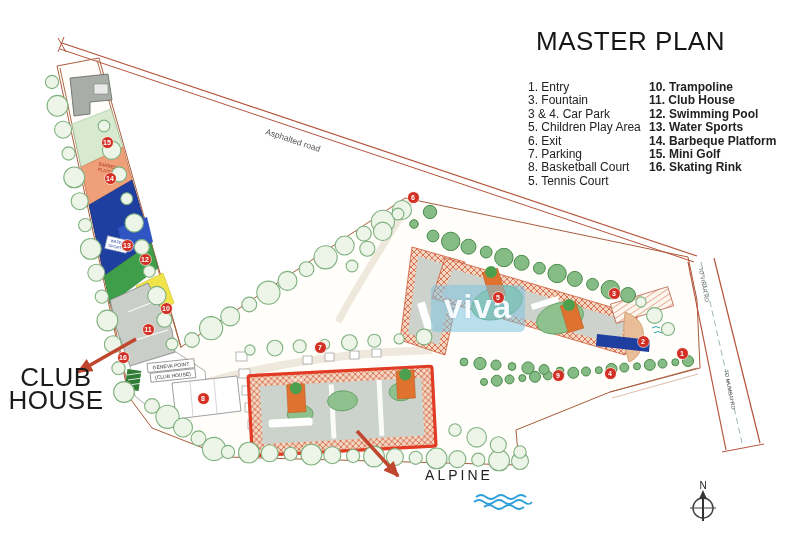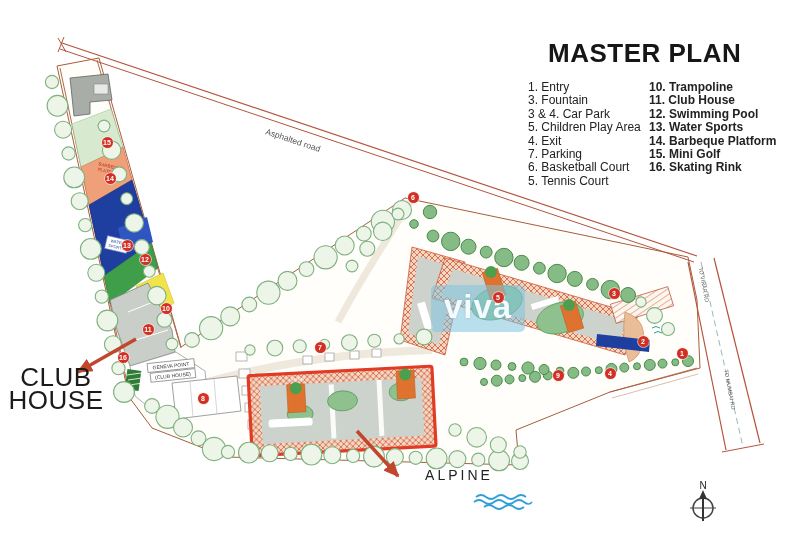--- a/index.html
+++ b/index.html
@@ -1,19 +1,19 @@
 <!DOCTYPE html>
 <html style="--marker_red: #d23024; --plan_red: #e23b25; --water_blue: #1e3f9f; --viva_blue: #7dc0de; --wave_blue: #2f9fd8; --arrow_red: #c0462e; --boundary_brown: #a85c3c;"><head>
 <meta charset="utf-8">
 <style>
   html,body{margin:0;padding:0;background:#fff;}
   body{width:800px;height:560px;font-family:"Liberation Sans",sans-serif;}
   .stage{position:relative;width:800px;height:560px;overflow:hidden;background:#fff;}
   #plan{position:absolute;left:0;top:0;}
-  h1.title{position:absolute;left:536px;top:26px;margin:12px;font-size:26px;font-weight:700;
+  h1.title{position:absolute;left:536px;top:26px;margin:0;font-size:26px;font-weight:400;
            letter-spacing:.5px;color:#161616;white-space:nowrap;}
   .legend ul{position:absolute;margin:1px;padding:0;list-style:none;font-size:12px;
              line-height:13.4px;color:#222;white-space:nowrap;}
   #legend-col1{left:527px;top:80px;}
   #legend-col2{left:648px;top:80px;font-weight:bold;}
   .clubhouse-label{position:absolute;left:2px;top:366px;width:108px;text-align:center;
                    font-size:26px;line-height:23px;color:#1b1b1b;letter-spacing:.5px;}
   .viva{position:absolute;left:431px;top:285px;width:94px;height:47px;border-radius:5px;
         background:rgba(128,196,224,.55);display:flex;align-items:center;justify-content:center;}
   .viva span{font-size:33px;font-weight:700;color:rgba(255,255,255,.93);letter-spacing:1px;
@@ -304,23 +304,23 @@
   </svg>
 
   <h1 class="title">MASTER PLAN</h1>
 
   <div class="legend">
     <ul id="legend-col1">
         <li>1. Entry</li>
         <li>3. Fountain</li>
         <li>3 &amp; 4. Car Park</li>
         <li>5. Children Play Area</li>
-        <li>4. Exit</li>
+        <li>6. Exit</li>
         <li>7. Parking</li>
-        <li>6. Basketball Court</li>
+        <li>8. Basketball Court</li>
         <li>5. Tennis Court</li>
       </ul>
     <ul id="legend-col2">
         <li>10. Trampoline</li>
         <li>11. Club House</li>
         <li>12. Swimming Pool</li>
         <li>13. Water Sports</li>
         <li>14. Barbeque Platform</li>
         <li>15. Mini Golf</li>
         <li>16. Skating Rink</li>

